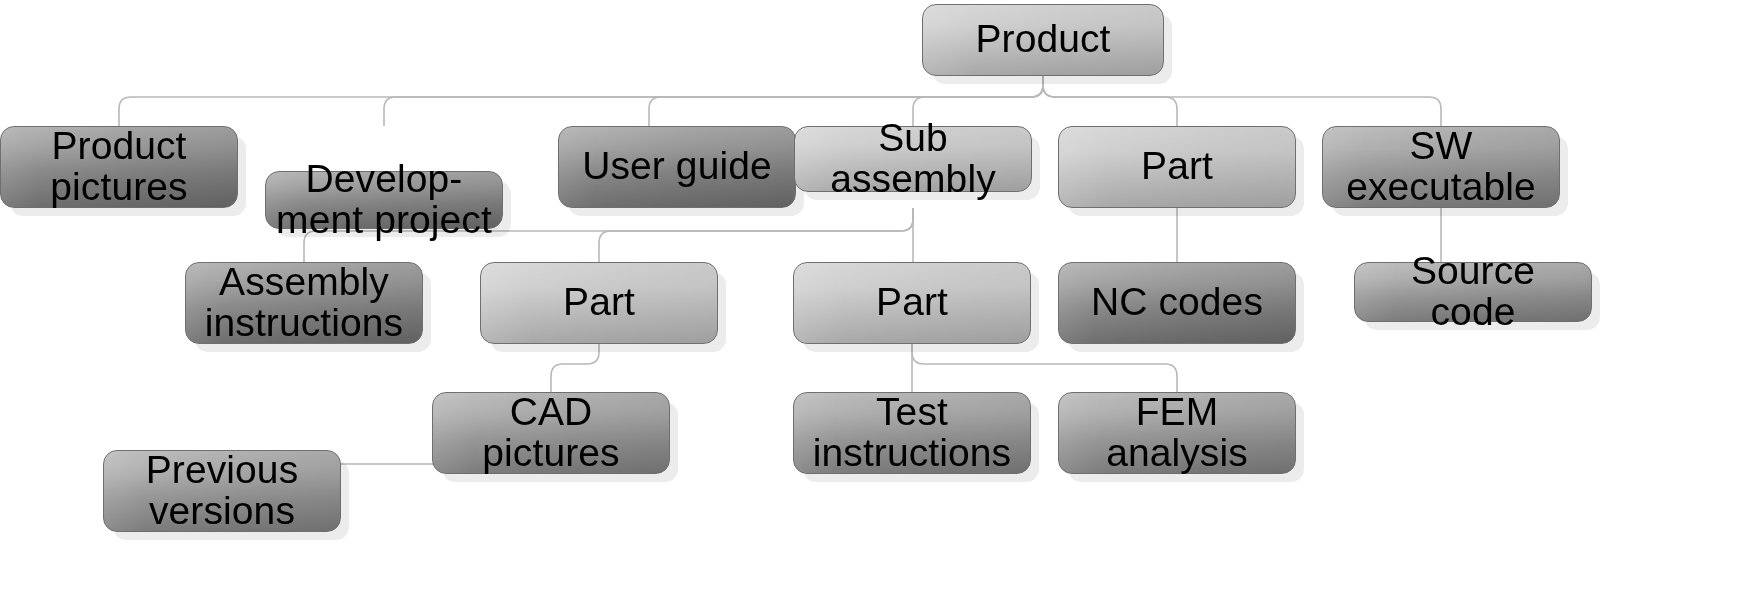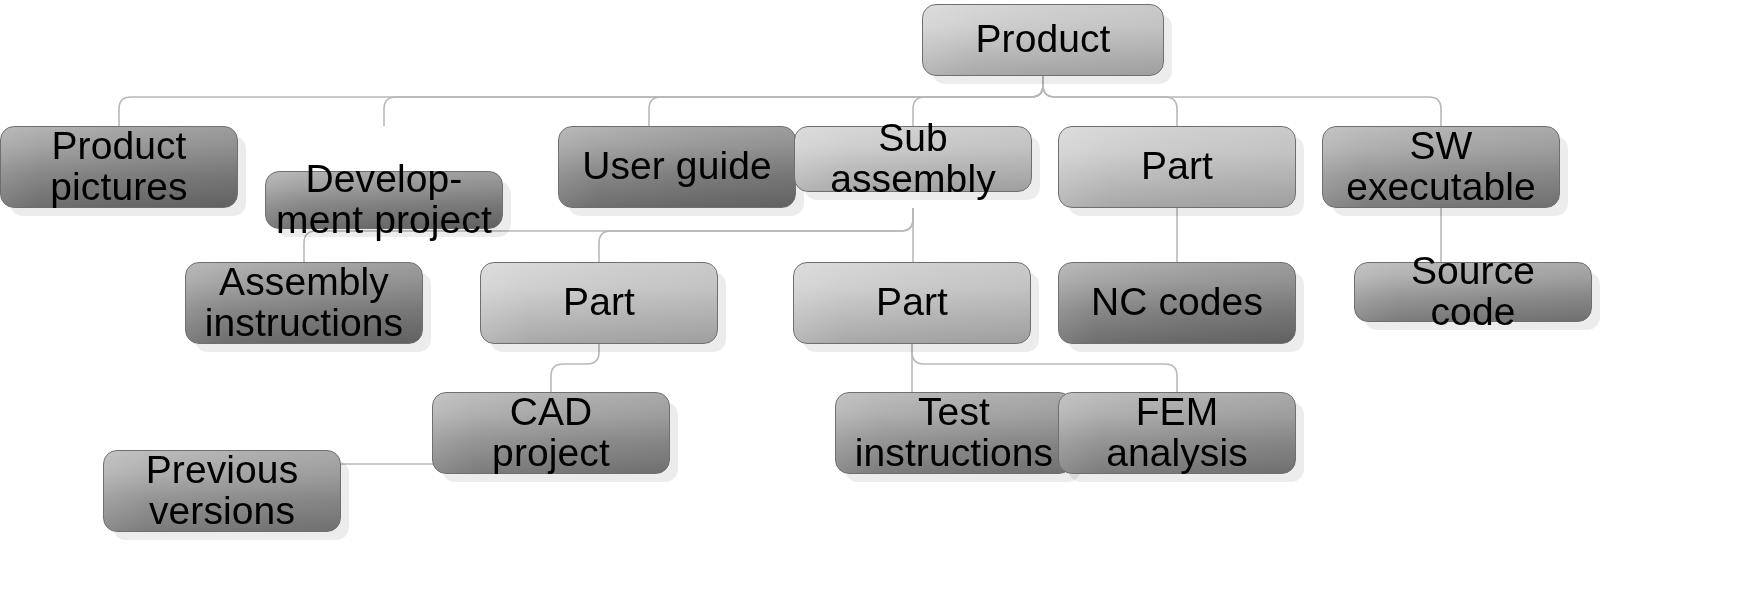--- a/index.html
+++ b/index.html
@@ -98,21 +98,21 @@
       <div class="node tone-c" style="left: 1322px; top: 126px; width: 238px; height: 82px;"><span class="lbl">SW
 executable</span></div>
       <div class="node tone-d" style="left: 185px; top: 262px; width: 238px; height: 82px;"><span class="lbl">Assembly
 instructions</span></div>
       <div class="node tone-a" style="left: 480px; top: 262px; width: 238px; height: 82px;"><span class="lbl">Part</span></div>
       <div class="node tone-a" style="left: 793px; top: 262px; width: 238px; height: 82px;"><span class="lbl">Part</span></div>
       <div class="node tone-d" style="left: 1058px; top: 262px; width: 238px; height: 82px;"><span class="lbl">NC codes</span></div>
       <div class="node tone-c" style="left: 1354px; top: 262px; width: 238px; height: 60px;"><span class="lbl">Source
 code</span></div>
       <div class="node tone-c" style="left: 432px; top: 392px; width: 238px; height: 82px;"><span class="lbl">CAD
-project</span></div>
-      <div class="node tone-c" style="left: 793px; top: 392px; width: 238px; height: 82px; margin-left: 42px;"><span class="lbl">Test
+pictures</span></div>
+      <div class="node tone-c" style="left: 793px; top: 392px; width: 238px; height: 82px;"><span class="lbl">Test
 instructions</span></div>
       <div class="node tone-c" style="left: 1058px; top: 392px; width: 238px; height: 82px;"><span class="lbl">FEM
 analysis</span></div>
       <div class="node tone-c" style="left: 103px; top: 450px; width: 238px; height: 82px;"><span class="lbl">Previous
 versions</span></div>
     </div>
 </div>
 
 </body></html>

